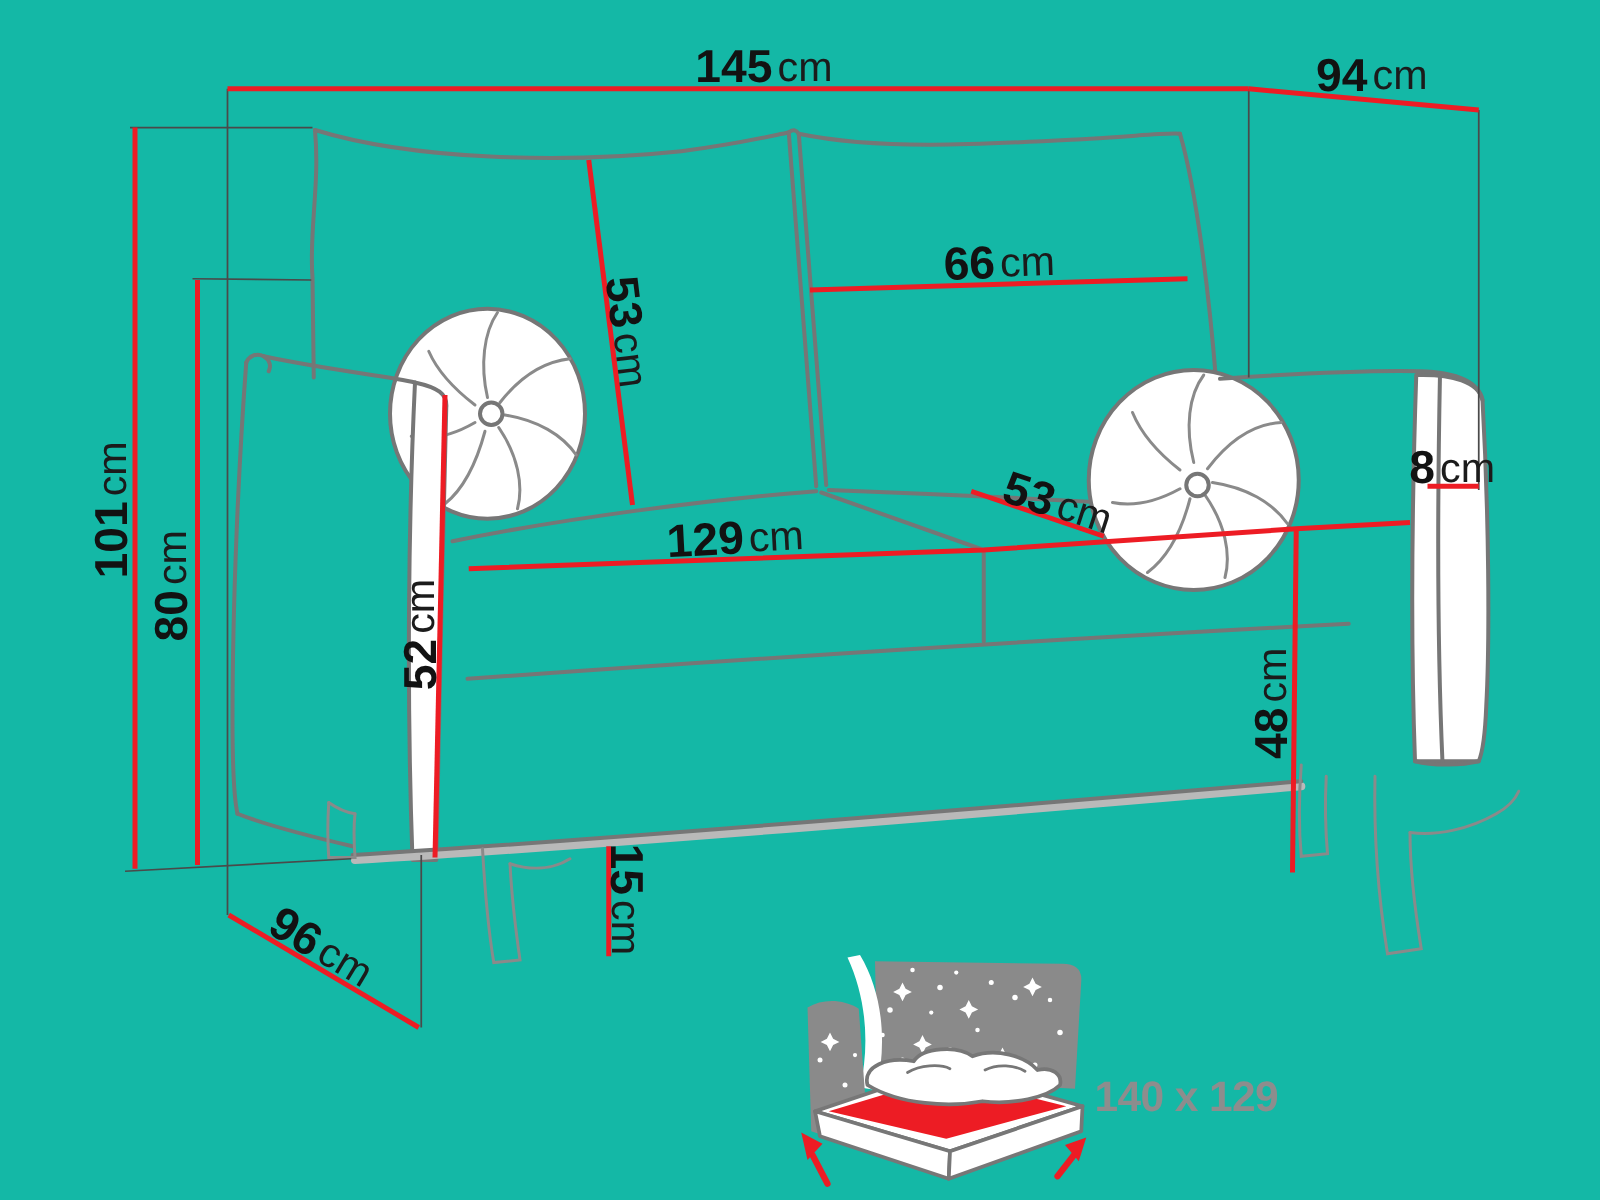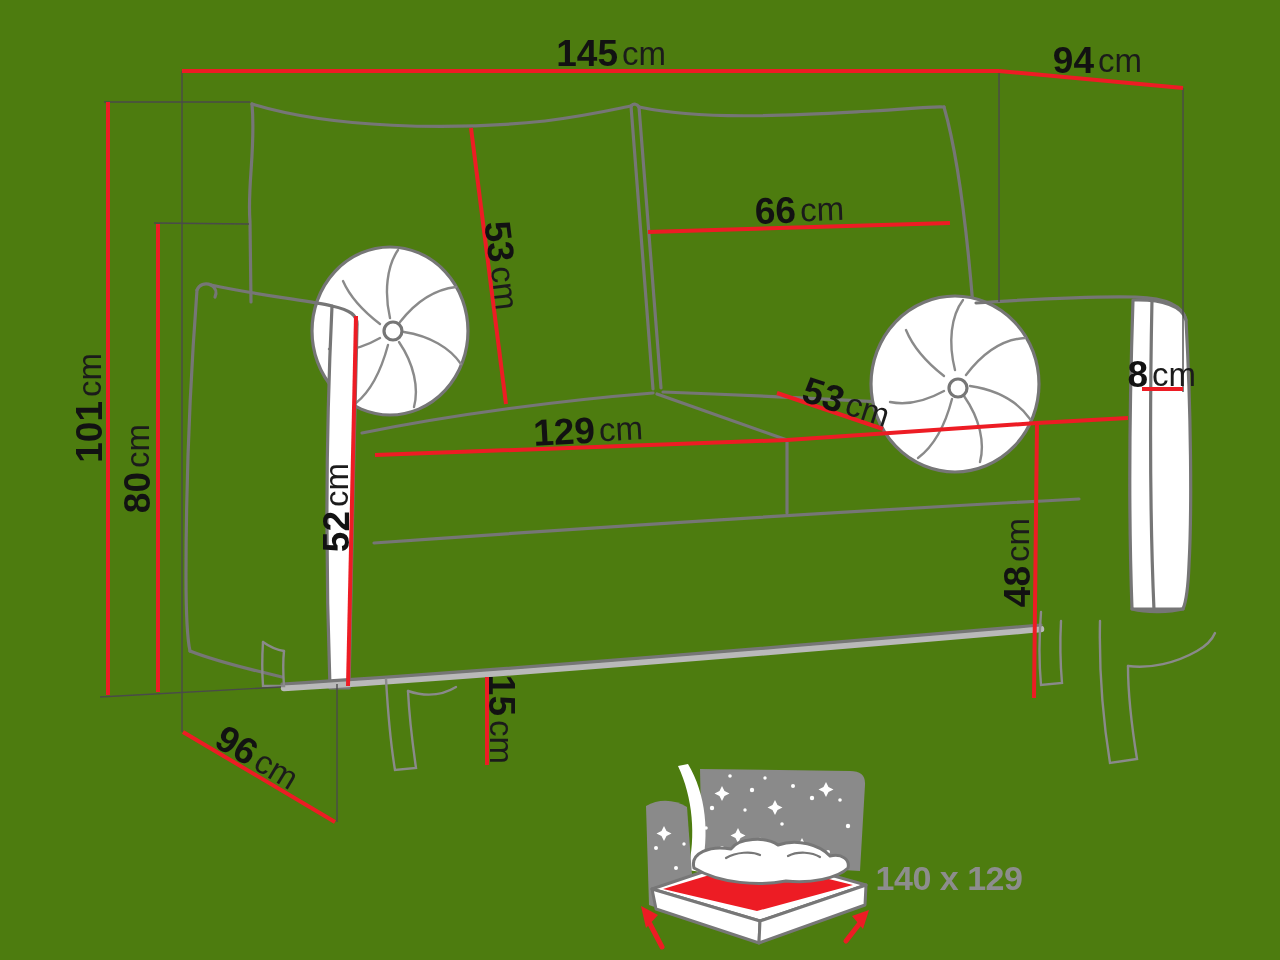--- a/index.html
+++ b/index.html
@@ -1,16 +1,16 @@
 <!DOCTYPE html>
 <html><head>
 <meta charset="utf-8">
 <style>
   html,body{margin:0;padding:0;background:#ffffff;}
-  .canvas{position:relative;width:1280px;height:960px;background:#4d7c0f;overflow:hidden;
+  .canvas{position:relative;width:1280px;height:960px;background:#14b8a6;overflow:hidden;
           font-family:"Liberation Sans",sans-serif;}
   svg{position:absolute;left:0;top:0;}
   .sofa{stroke:#767676;fill:none;stroke-width:3.2;stroke-linecap:round;stroke-linejoin:round;}
   .sofa-thin{stroke:#8a8a8a;fill:none;stroke-width:2.4;stroke-linecap:round;}
   .sofa-fill{fill:#ffffff;stroke:#767676;stroke-width:3.2;stroke-linejoin:round;}
   .shadow{stroke:#b9b9b9;stroke-width:6.5;fill:none;stroke-linecap:round;}
   .ext{stroke:#4a4a4a;stroke-width:1.4;fill:none;}
   .dim{stroke:#ED1C24;stroke-width:4;fill:none;stroke-linecap:butt;}
   .num{font-family:"Liberation Sans","DejaVu Sans",sans-serif;font-weight:700;font-size:37px;fill:#121212;}
   .unit{font-family:"Liberation Sans","DejaVu Sans",sans-serif;font-weight:400;font-size:33px;fill:#1b1b1b;}

